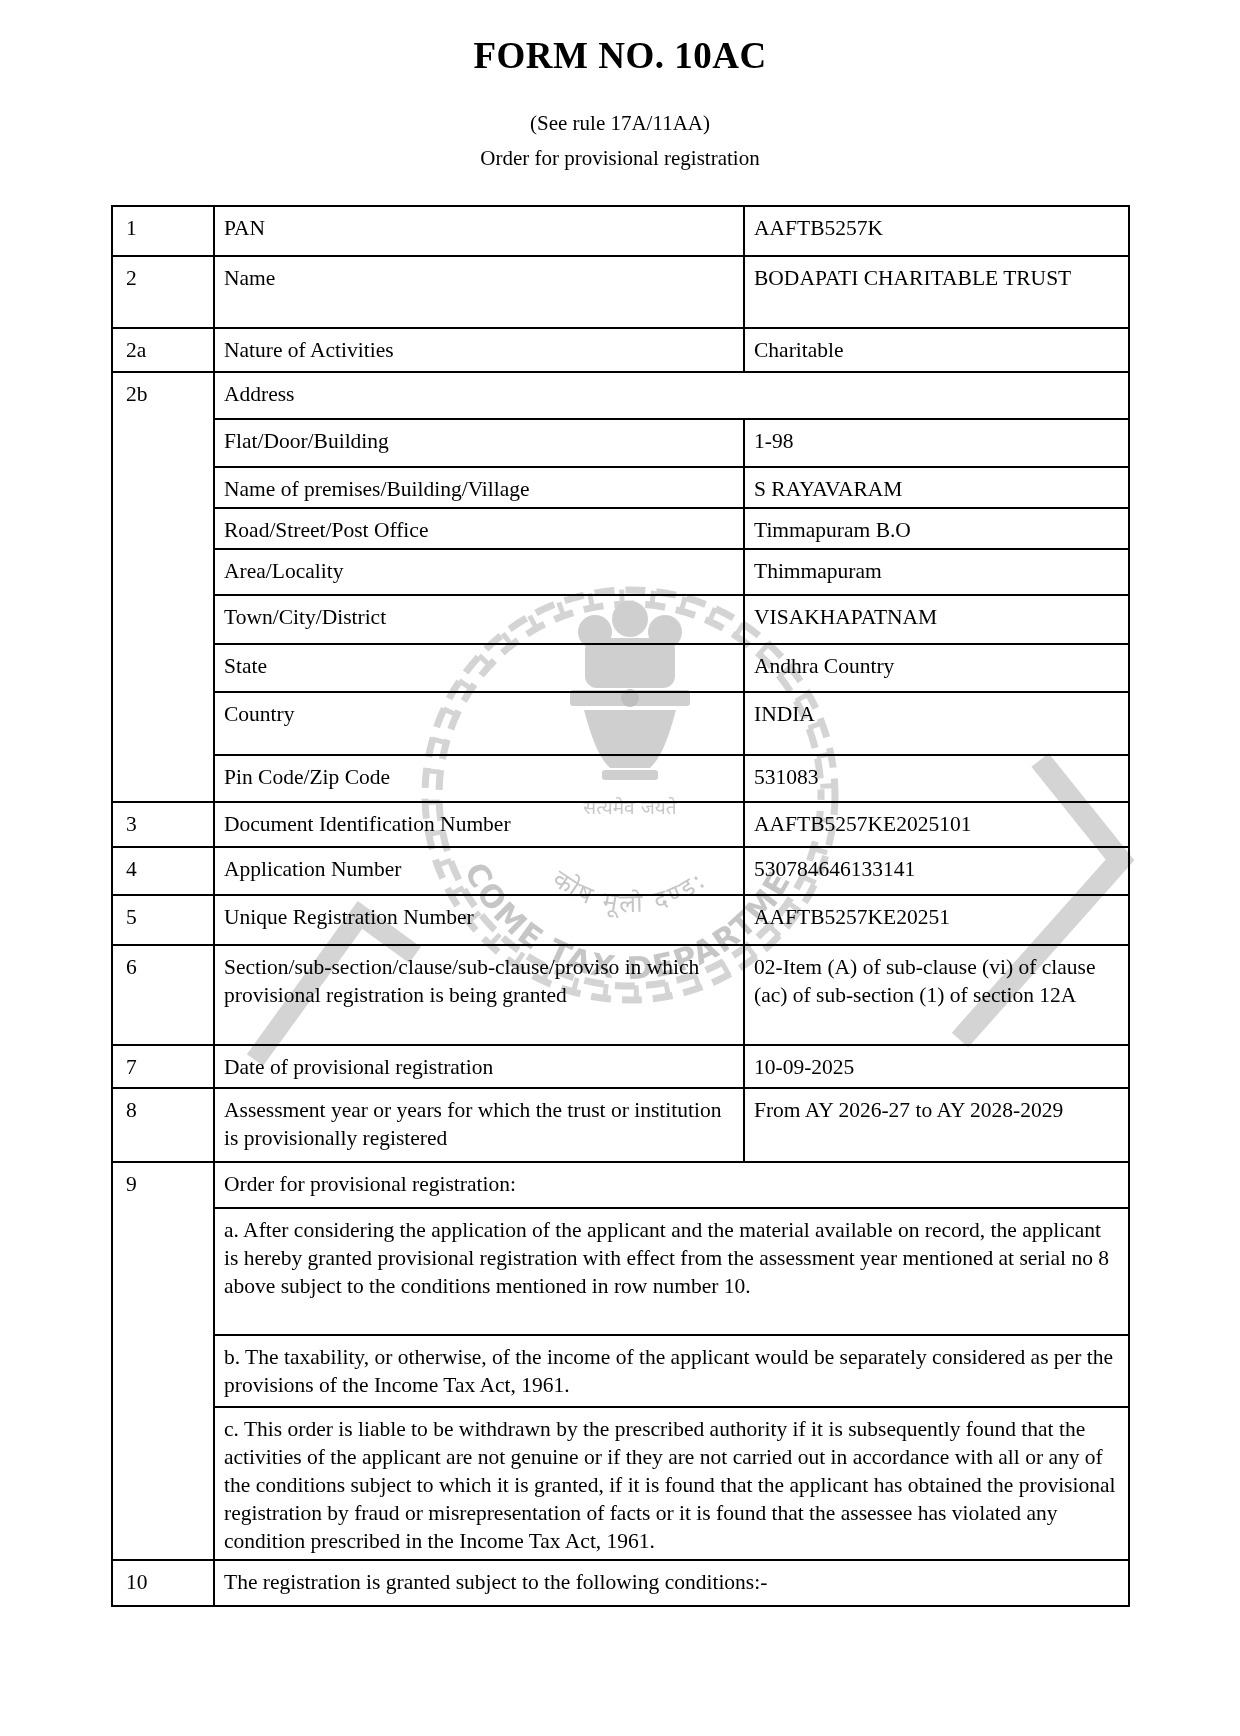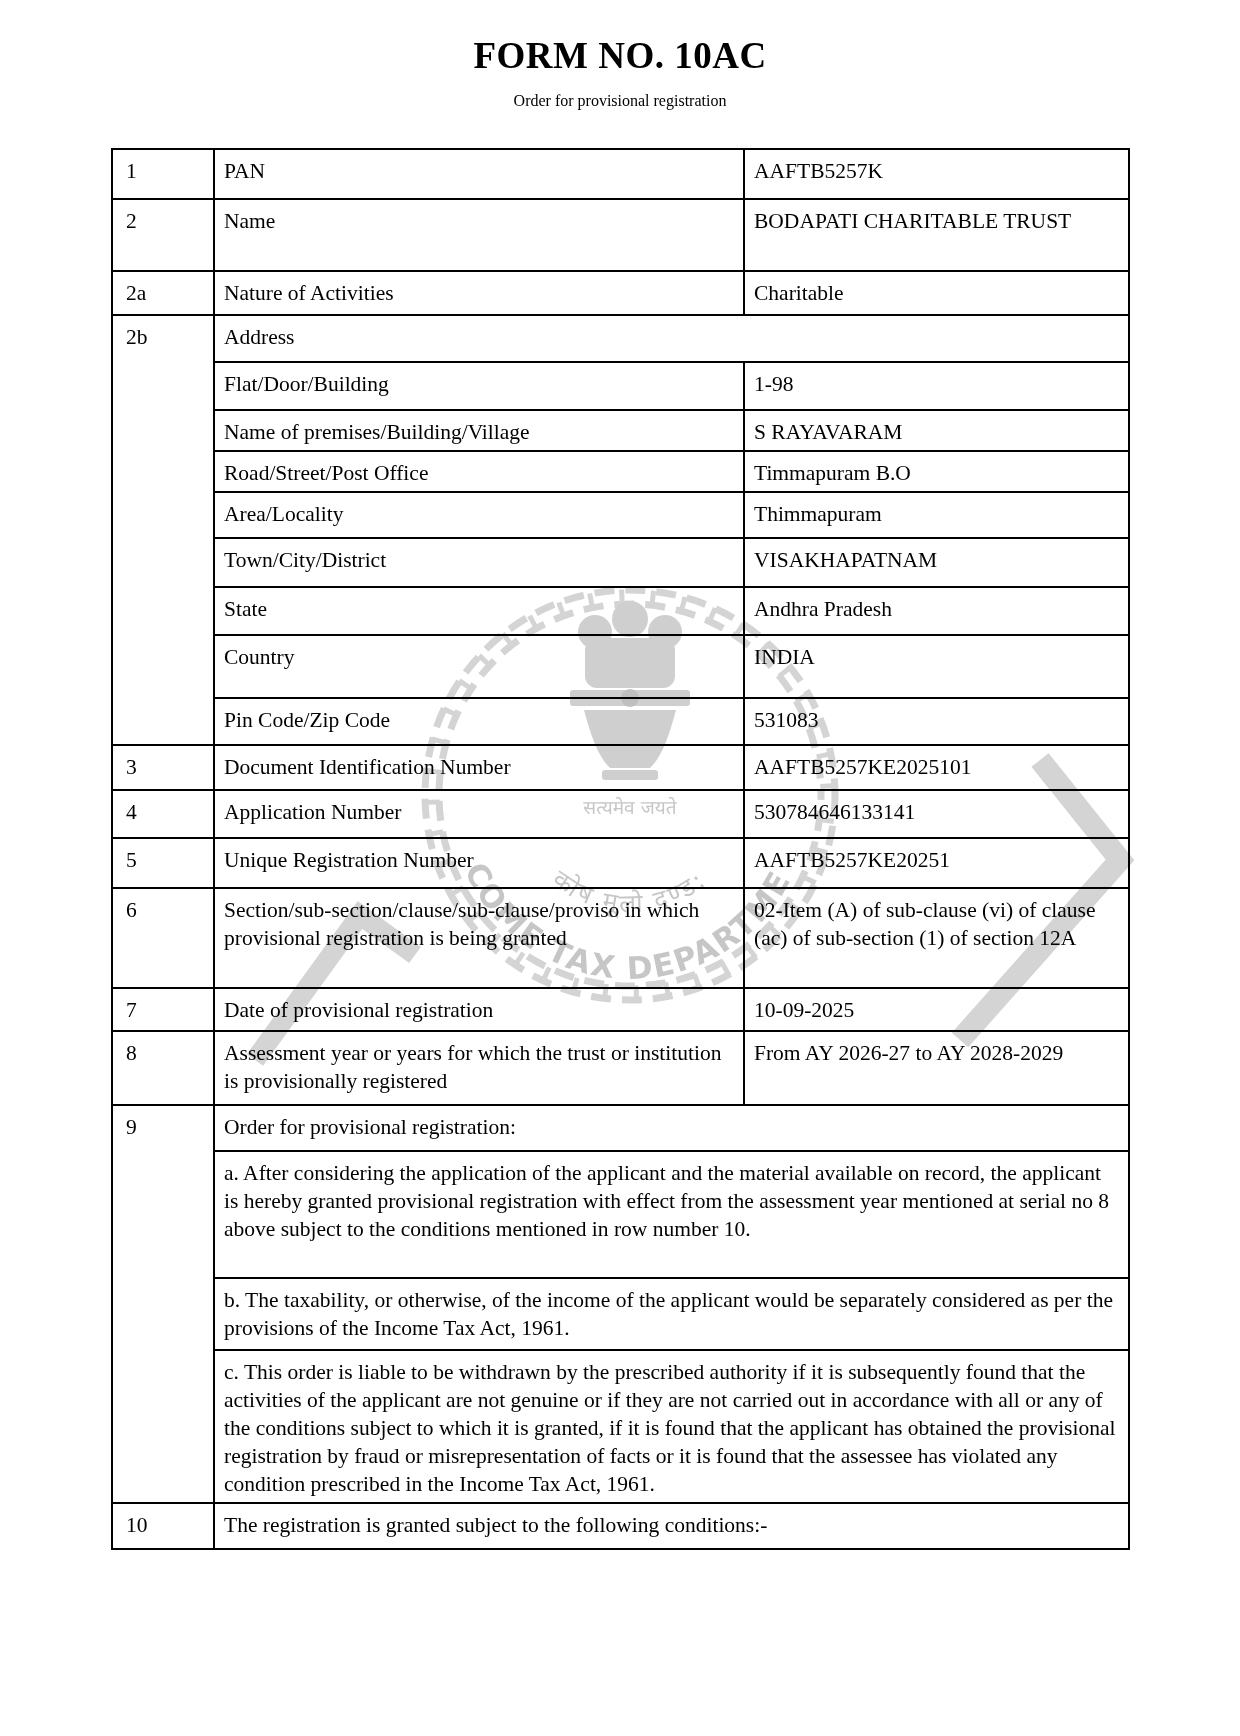--- a/index.html
+++ b/index.html
@@ -5,21 +5,21 @@
   html,body{margin:0;padding:0;}
   body{
     width:1240px;height:1736px;background:#ffffff;color:#000;
     font-family:"Liberation Serif", serif;position:relative;overflow:hidden;
   }
   .page{position:relative;width:1240px;height:1736px;}
   
   header{position:relative;z-index:2;text-align:center;padding-top:34px;}
   .form-title{font-size:37px;font-weight:bold;margin:0;line-height:44px;letter-spacing:.5px;}
   .rule-ref{font-size:21px;margin-top:33px;line-height:24px;}
-  .order-subtitle{font-size:16px;margin-top:11px;line-height:24px;}
+  .order-subtitle{font-size:21px;margin-top:11px;line-height:24px;}
   
   .watermark{position:absolute;left:120px;top:500px;z-index:1;}
   .wm-stroke{fill:none;stroke:#d4d4d4;}
   .wm-fill{fill:#cfcfcf;stroke:none;}
   .wm-text{fill:#c6c6c6;font-family:"DejaVu Sans", sans-serif;}
   
   table.reg{
     position:relative;z-index:2;border-collapse:collapse;table-layout:fixed;
     width:1017px;margin:35px 0 0 111px;background:transparent;
   }
@@ -68,20 +68,21 @@
     <text class="wm-text" font-size="31" font-weight="bold" letter-spacing="2">
       <textPath href="#dept-arc" startOffset="50%" text-anchor="middle">INCOME TAX DEPARTMENT</textPath>
     </text>
 
     <polyline class="wm-stroke" points="135,560 240,415 295,455" stroke-width="20"></polyline>
     <polyline class="wm-stroke" points="840,540 1000,360 920,260" stroke-width="22"></polyline>
   </svg>
 
   <header>
     <h1 class="form-title">FORM NO. 10AC</h1>
+    <div class="rule-ref">(See rule 17A/11AA)</div>
     <div class="order-subtitle">Order for provisional registration</div>
   </header>
 
   <table class="reg">
     <colgroup>
         <col class="c-no">
         <col class="c-label">
         <col class="c-value">
       </colgroup>
 
@@ -121,21 +122,21 @@
     <tr style="height:46px">
       <td>Area/Locality</td>
       <td>Thimmapuram</td>
     </tr>
     <tr style="height:49px">
       <td>Town/City/District</td>
       <td>VISAKHAPATNAM</td>
     </tr>
     <tr style="height:48px">
       <td>State</td>
-      <td>Andhra Pradesh</td>
+      <td>Andhra Country</td>
     </tr>
     <tr style="height:63px">
       <td>Country</td>
       <td>INDIA</td>
     </tr>
     <tr style="height:47px">
       <td>Pin Code/Zip Code</td>
       <td>531083</td>
     </tr>
 

